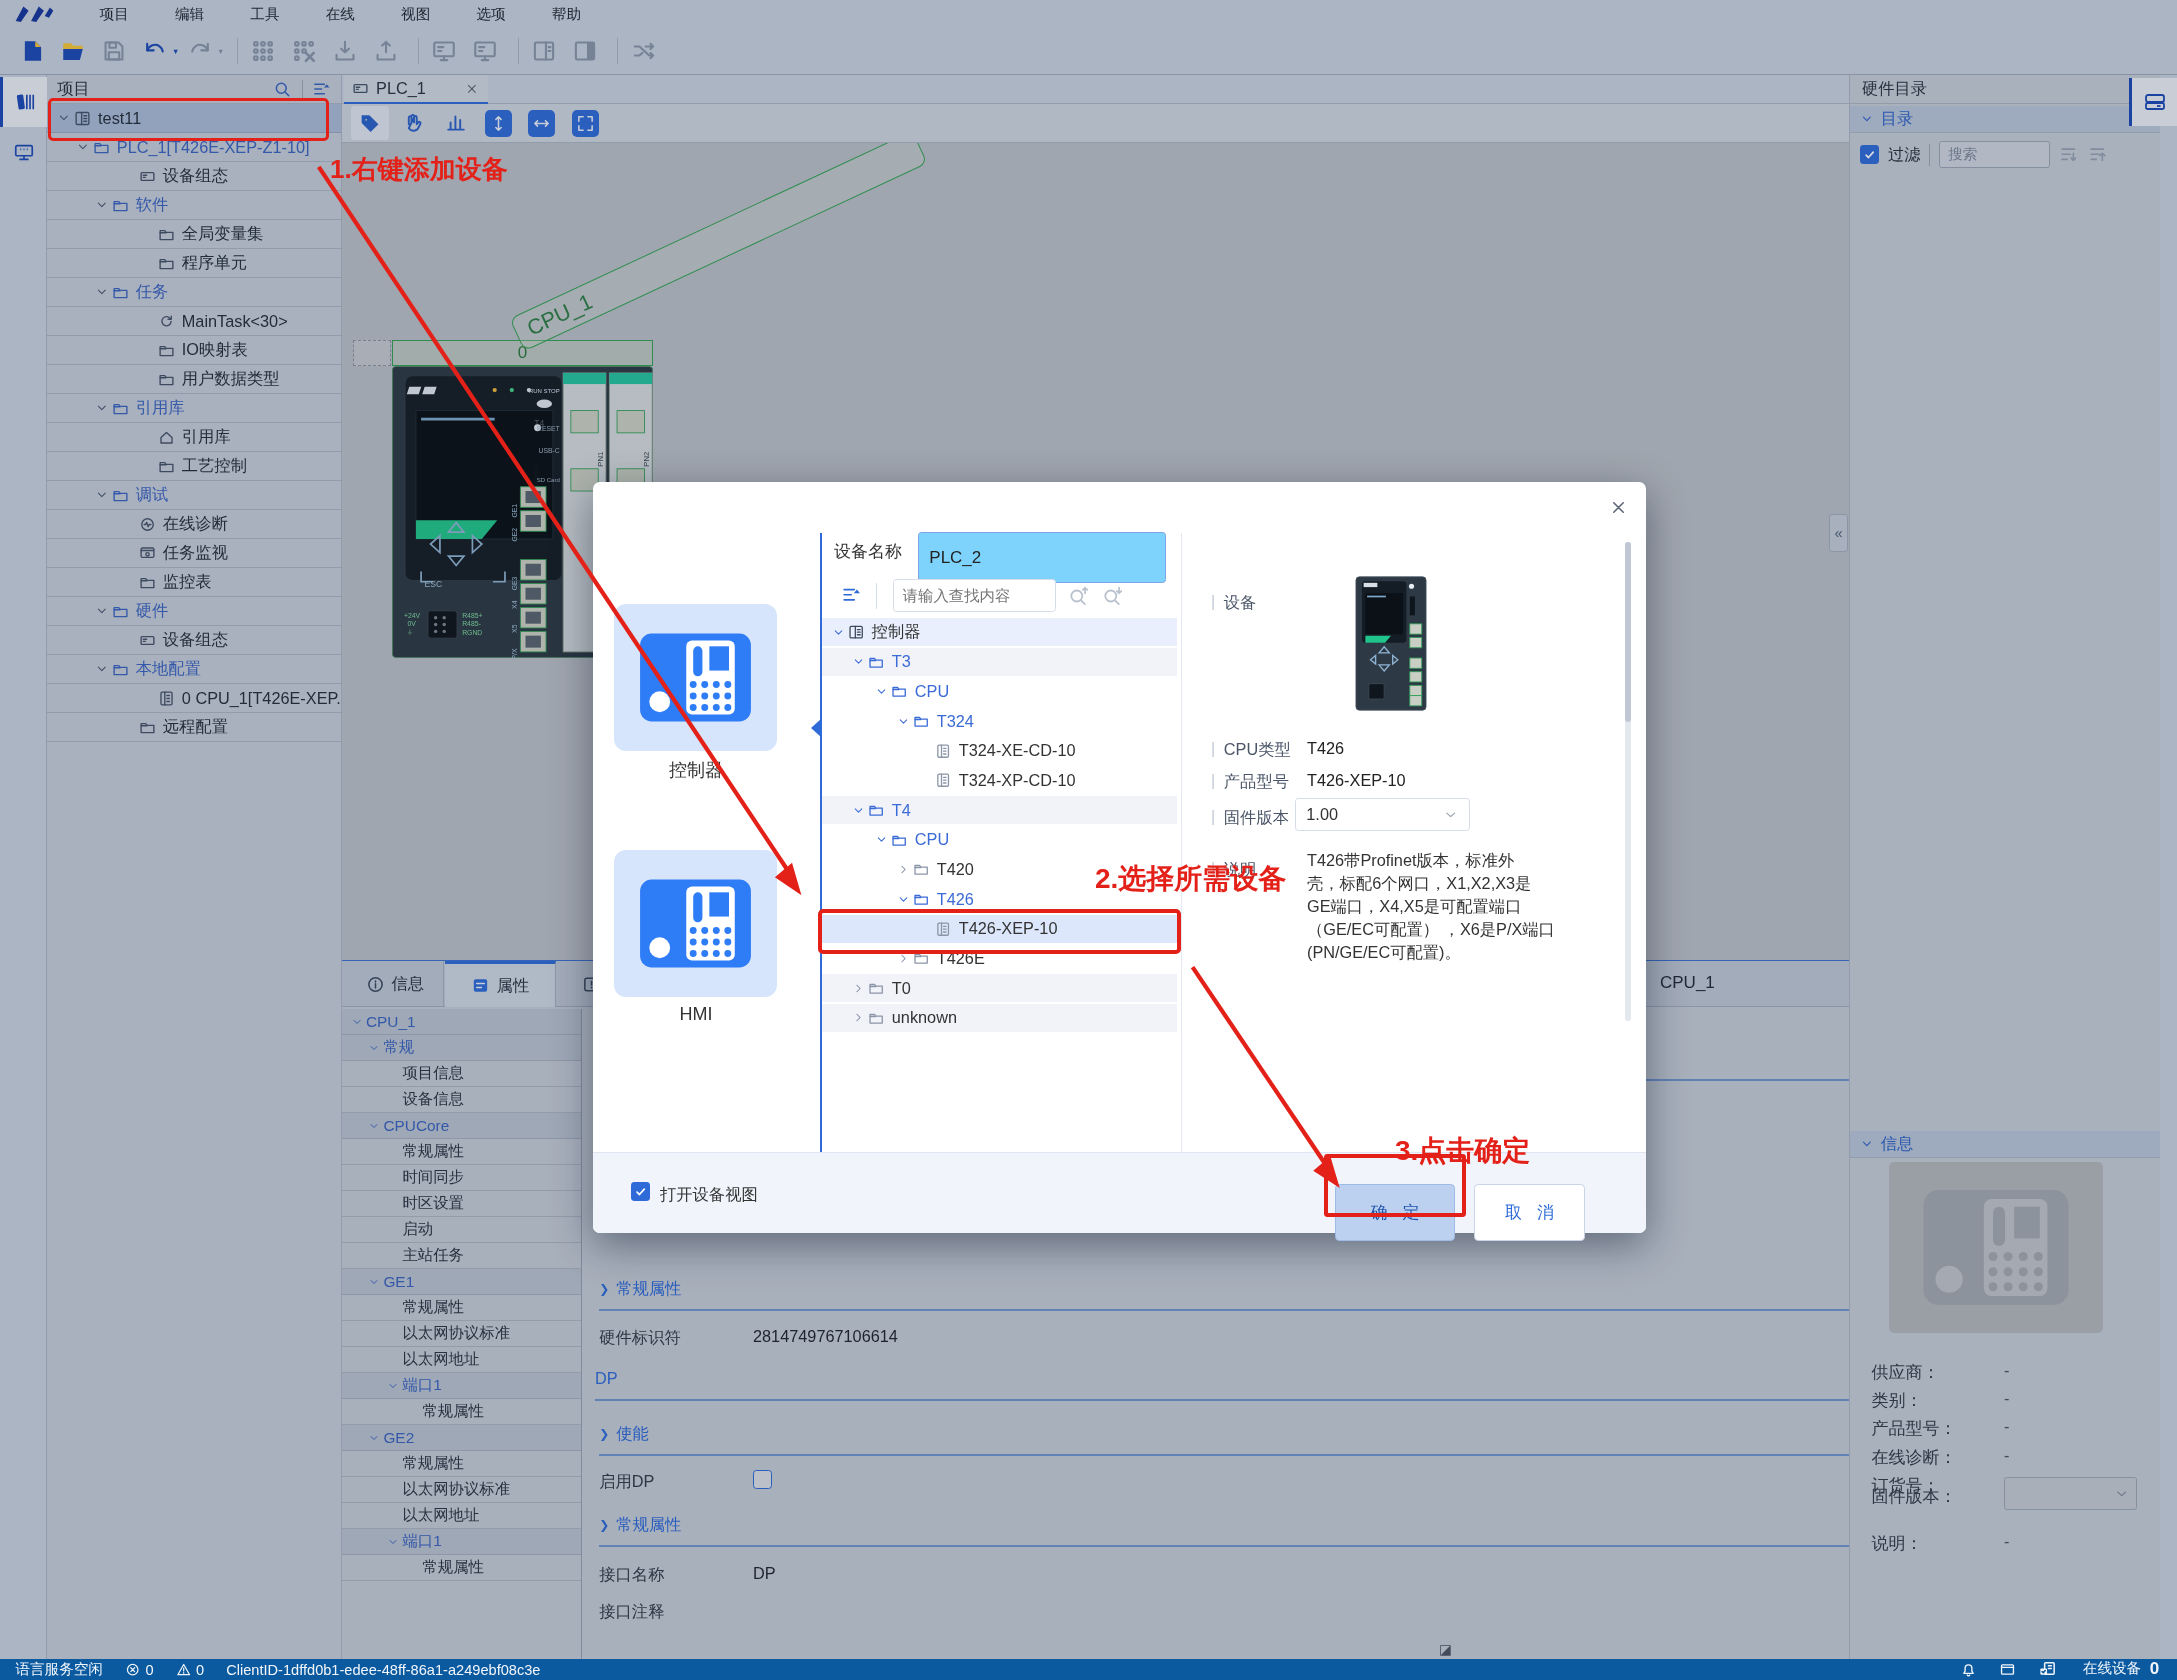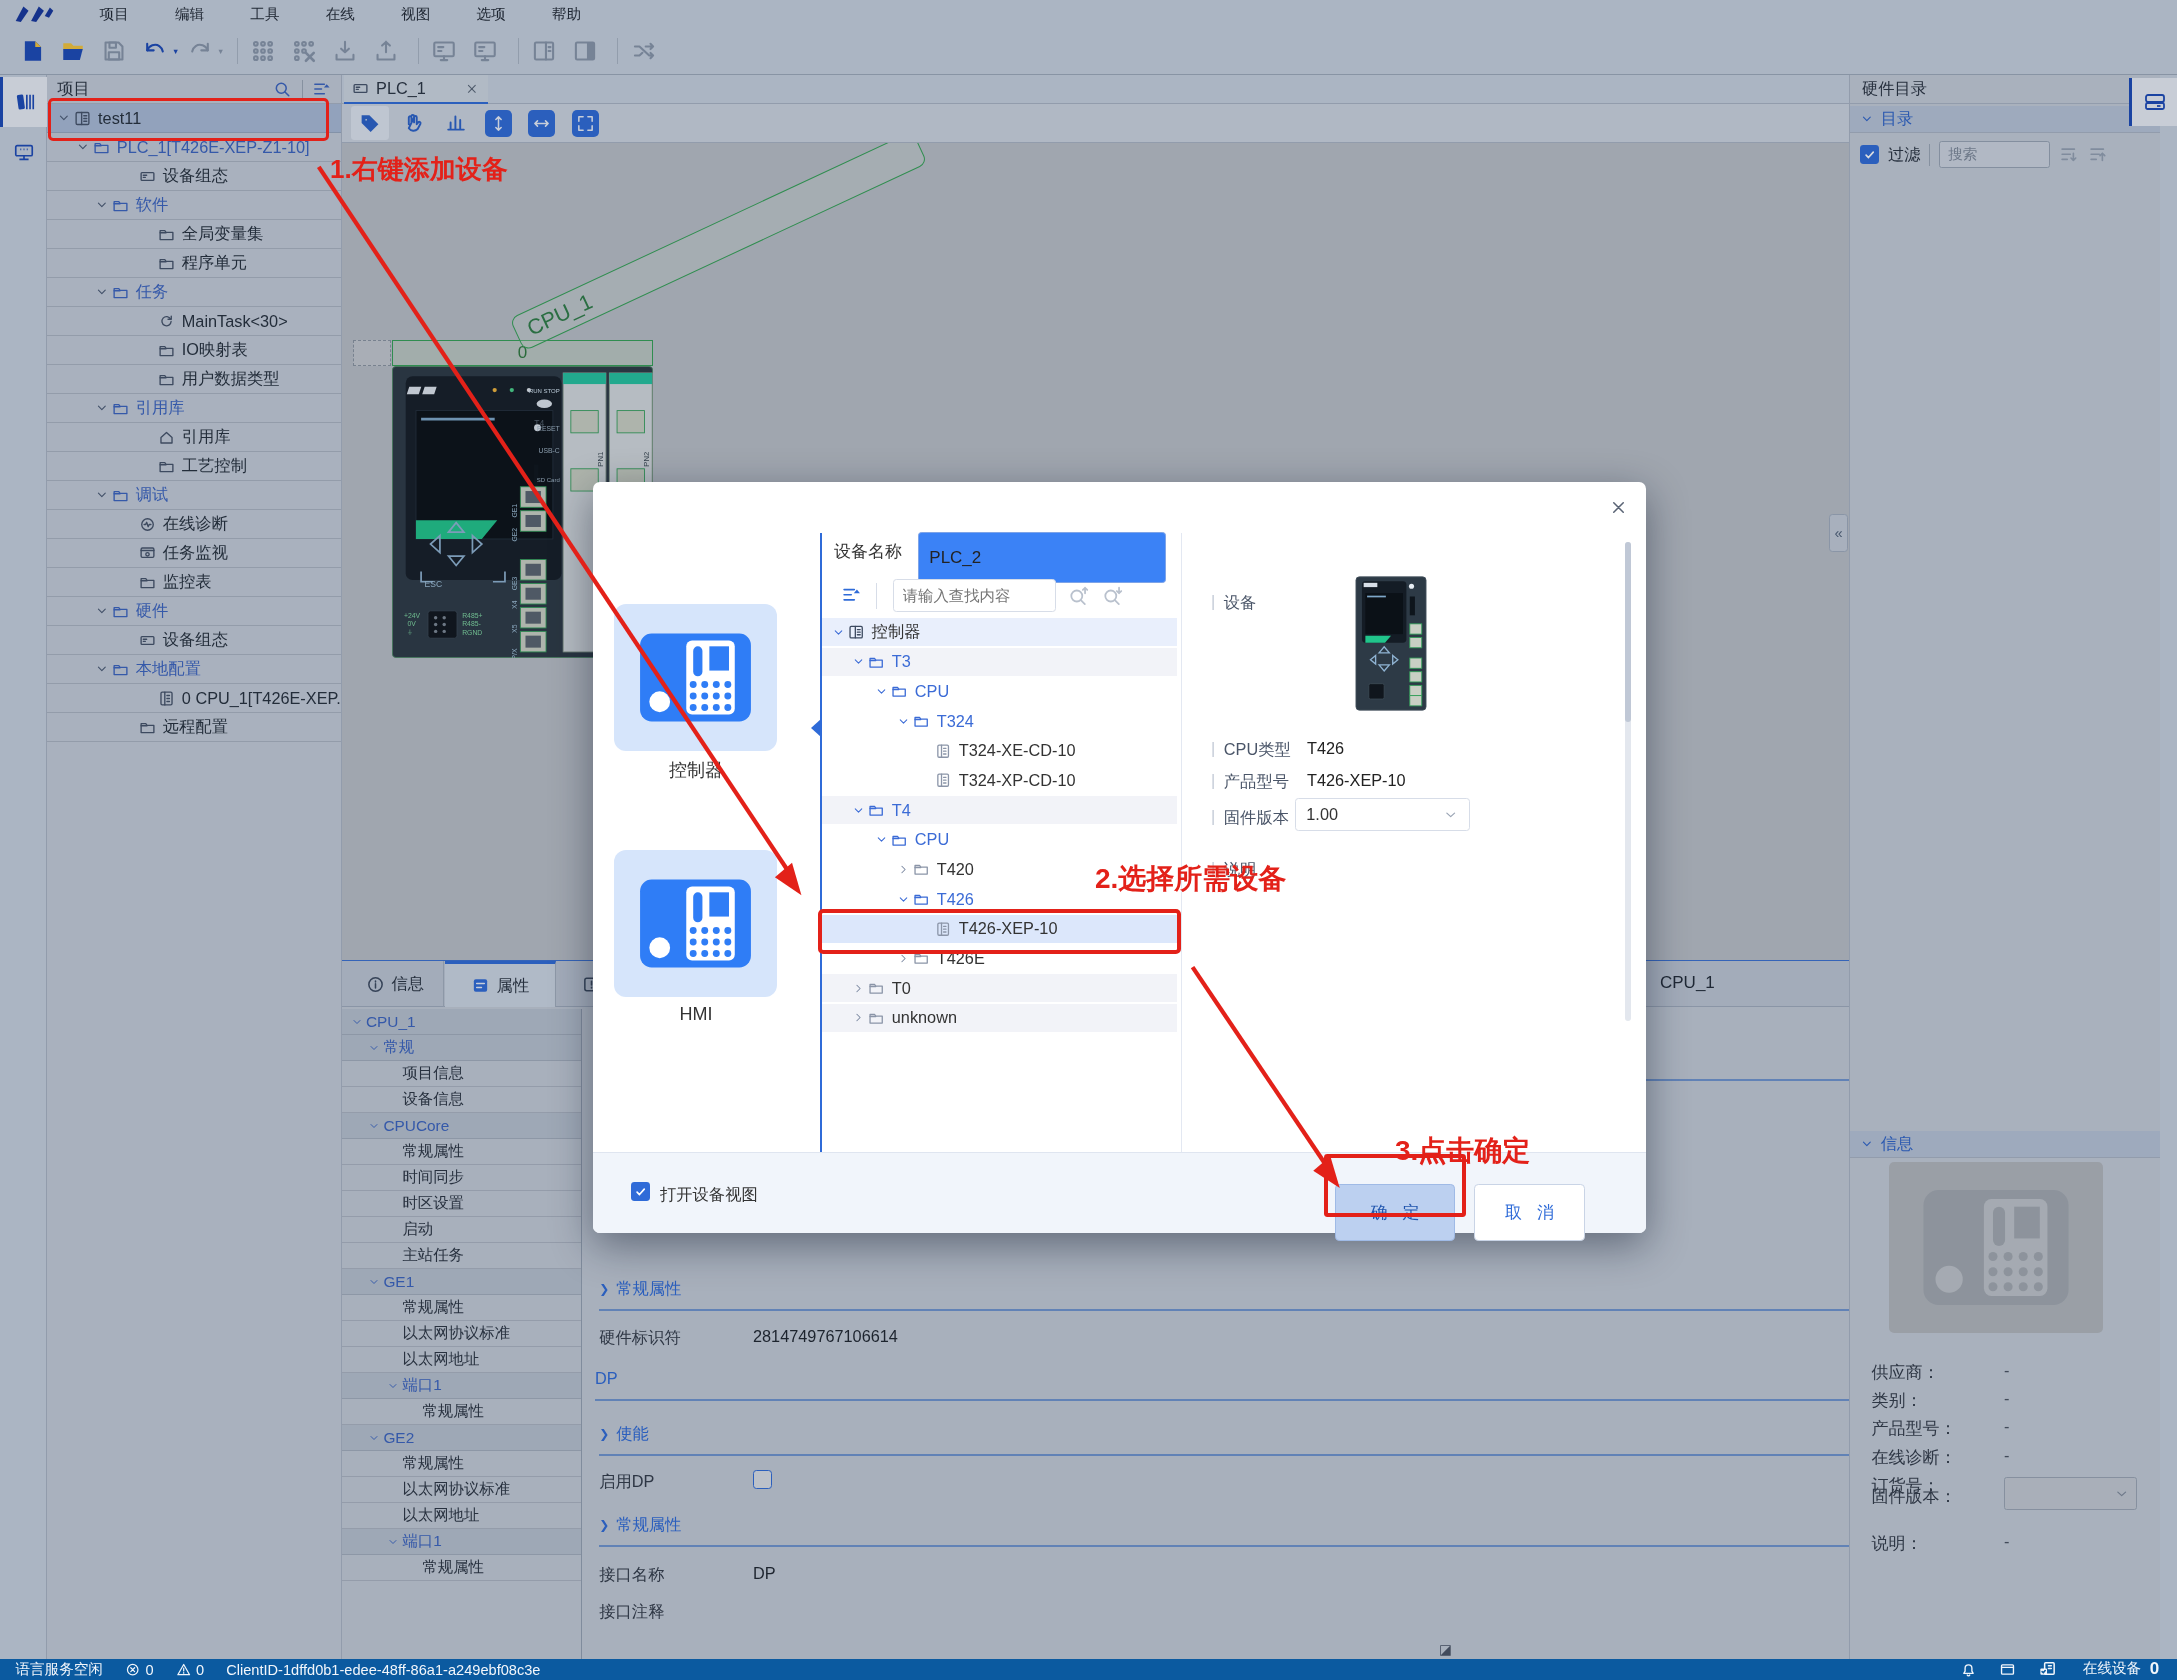--- a/index.html
+++ b/index.html
@@ -92,21 +92,21 @@
 .overlay{position:absolute;left:0;top:0;width:2178px;height:1659px;background:rgba(18,26,40,.15);z-index:50}
 .dialog{position:absolute;left:593px;top:482px;width:1053px;height:751px;background:#fff;border-radius:6.8px;box-shadow:0 12px 41px rgba(10,20,40,.45);z-index:60;font-size:16.3px;color:#333}
 .dtitle{position:absolute;left:0;top:0;right:0;height:51px;background:#d9e5f9;border-radius:6.8px 6.8px 0 0;display:flex;align-items:center;padding:0 20.5px;font-size:19.7px;color:#2e3744}
 .dclose{position:absolute;right:15.4px;top:13.7px;width:24px;height:24px;color:#5a6475;display:flex;align-items:center;justify-content:center}
 .dvline{position:absolute;left:227px;top:51px;bottom:81px;width:1.7px;background:#2f6bd8}
 .dvline .dia{position:absolute;left:-9.4px;top:186px;width:0;height:0;border-top:9.4px solid transparent;border-bottom:9.4px solid transparent;border-right:10.3px solid #2f6bd8}
 .dvline2{position:absolute;left:588px;top:51px;bottom:81px;width:0.9px;background:#e3e8f2}
 .card{position:absolute;left:21.4px;width:163px;height:147px;background:#d6e5fb;border-radius:12px;display:flex;align-items:center;justify-content:center}
 .cardlab{position:absolute;left:21.4px;width:163px;text-align:center;font-size:18px;color:#333}
 .dnamelab{position:absolute;left:241px;top:58px;font-size:17px;color:#333}
-.dnameinp{position:absolute;left:325px;top:50px;width:248px;height:51px;border:1.3px solid #7ea4e8;border-radius:3.4px;font-size:17px;padding:0 10.3px;color:#222;font-family:inherit;background:#3b82f6}
+.dnameinp{position:absolute;left:325px;top:50px;width:248px;height:51px;border:1.3px solid #7ea4e8;border-radius:3.4px;font-size:17px;padding:0 10.3px;color:#222;font-family:inherit;background:#7dd3fc}
 .dfiltersort{position:absolute;left:248px;top:103px;color:#2f6bd8}
 .dfsep{position:absolute;left:283px;top:101px;width:0.9px;height:26px;background:#d7dde8}
 .dsearch{position:absolute;left:300px;top:97px;width:163px;height:33px;border:0.9px solid #d7dde8;border-radius:3.4px;font-size:15.4px;padding:0 8.6px;color:#9aa4b4;font-family:inherit;background:#fff}
 .dsic{position:absolute;top:103px;color:#b9c1cd}
 .dtree{position:absolute;left:229px;top:136px;width:355px;height:421px}
 .drow{position:relative;height:28px;margin-bottom:1.7px;display:flex;align-items:center;font-size:16.3px;color:#333;white-space:nowrap}
 .drow.alt{background:#f2f3f8}
 .drow.rootsel{background:#e9effc}
 .drow.sel{background:#dce7fb}
 .drow .car{width:19px;color:#7a87a0;flex:0 0 19px;display:flex;justify-content:center}
@@ -1379,20 +1379,27 @@
         <span class="chev" id="d-fw-chev">
           <svg viewBox="0 0 20 20" fill="none" stroke="currentColor" stroke-width="1.6" stroke-linecap="round" stroke-linejoin="round" style="width:15.4px;height:15.4px;">
             <path d="M5 8l5 4.5L15 8"></path>
           </svg>
         </span>
       </div>
     <div class="dinfolab" style="left:618px;top:377px">
         <span class="bar">|</span>
         <span>说明</span>
       </div>
+    <div class="desc" id="d-desc">
+        <div>T426带Profinet版本，标准外</div>
+        <div>壳，标配6个网口，X1,X2,X3是</div>
+        <div>GE端口，X4,X5是可配置端口</div>
+        <div>（GE/EC可配置） ，X6是P/X端口</div>
+        <div>(PN/GE/EC可配置)。</div>
+      </div>
     <div class="dscroll">
         <div class="th"></div>
       </div>
 
     <div class="dfoot">
       <span class="cb" id="d-cb">
           <svg viewBox="0 0 20 20" fill="none" stroke="currentColor" stroke-width="1.6" stroke-linecap="round" stroke-linejoin="round" style="width:13.7px;height:13.7px;">
             <path d="M4.5 10.5l3.5 3.5 7-8" stroke="#fff" stroke-width="2.4"></path>
           </svg>
         </span>

